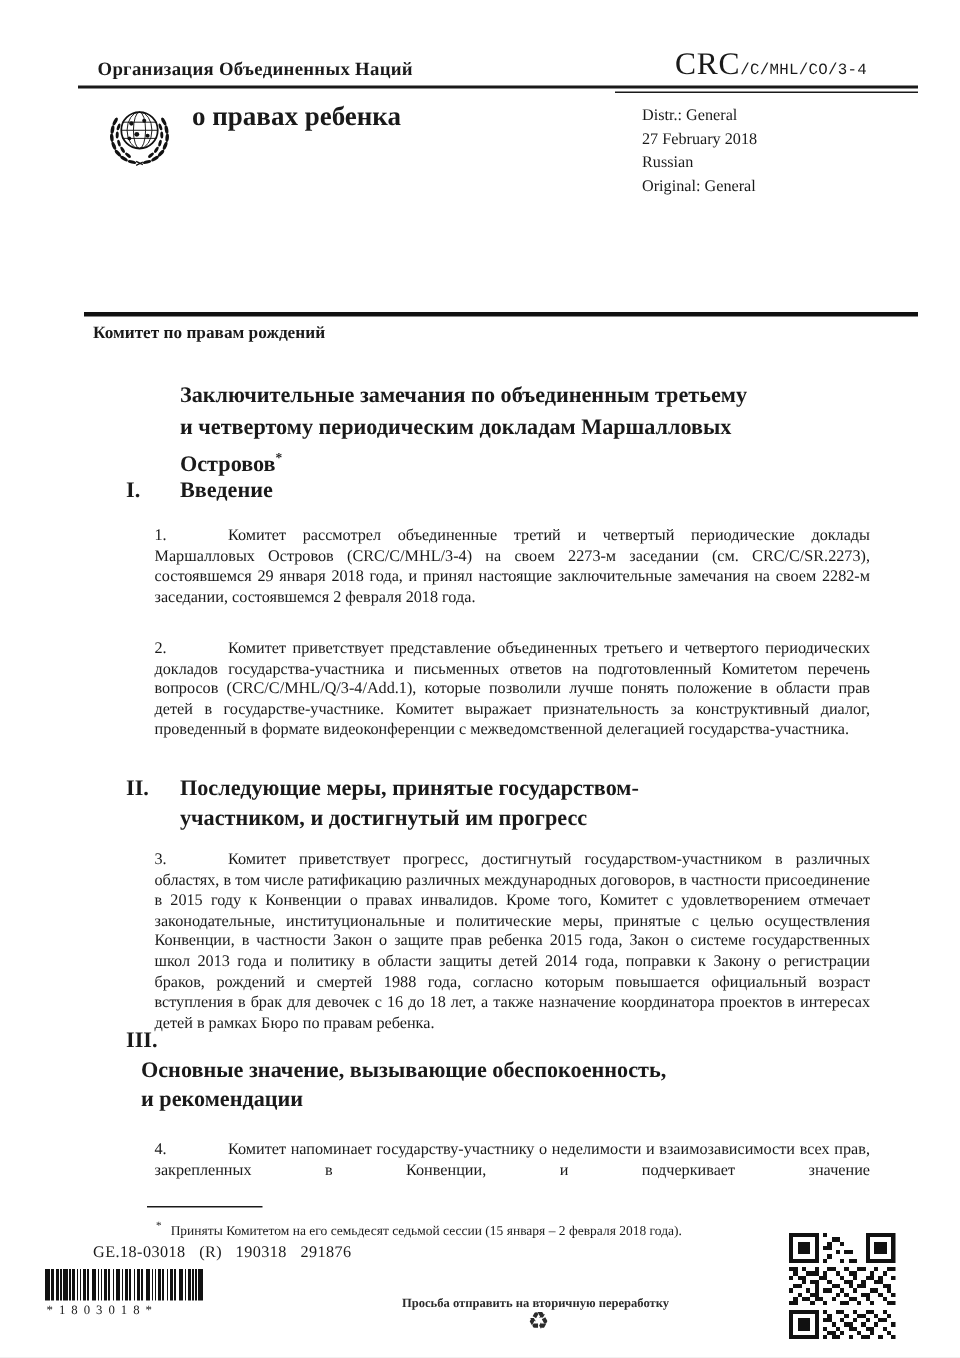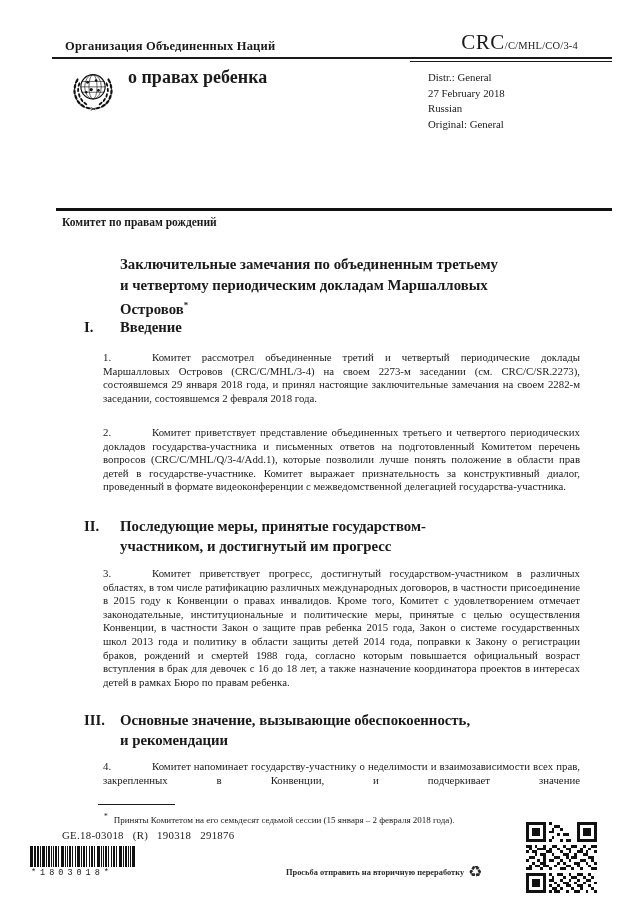--- a/index.html
+++ b/index.html
@@ -6,21 +6,21 @@
   #page{
     position:relative;width:640px;height:905px;background:#ffffff;
     font-family:"Liberation Serif","DejaVu Serif",serif;color:#1a1a1a;
     overflow:hidden;
   }
   .abs{position:absolute;}
   
   .org-name{left:65px;top:39px;font-size:12.5px;font-weight:bold;letter-spacing:.2px;}
   .doc-symbol{left:400px;top:30px;width:178px;text-align:right;white-space:nowrap;}
   .doc-symbol .big{font-size:21px;letter-spacing:.5px;}
-  .doc-symbol .small{font-size:10.5px;letter-spacing:.2px;}
+  .doc-symbol .small{font-size:10.5px;letter-spacing:.2px;font-family:Liberation Mono, monospace;}
   .rule-main{left:52px;top:57px;width:560px;height:1.5px;background:#1a1a1a;}
   .rule-symbol{left:410px;top:60.5px;width:202px;height:1.2px;background:#1a1a1a;}
   .emblem{left:66px;top:63px;width:54px;height:54px;}
   .masthead{left:128px;top:66px;font-size:18px;font-weight:bold;line-height:22px;}
   .masthead span{display:block;}
   .distr{left:428px;top:70px;font-size:10.8px;line-height:15.5px;}
   .distr span{display:block;}
   
   .rule-thick{left:56px;top:208px;width:556px;height:2.5px;background:#111;}
   .committee{left:62px;top:216px;font-size:11.5px;font-weight:bold;}
@@ -29,37 +29,37 @@
   .doc-title span{display:inline;}
   .doc-title .tline{display:block;}
   .doc-title sup{font-size:9px;}
   
   .heading{left:84px;display:flex;font-size:14.8px;font-weight:bold;line-height:19.5px;}
   .heading .rnum{display:inline-block;width:26px;text-align:left;flex:none;}
   .heading .htext{margin-left:10px;}
   .heading .htext span{display:block;}
   .h1{top:318px;}
   .h2{top:517px;}
-  .h3{top:711px;}
+  .h3{top:685px;flex-direction:column;}
   
   .para{left:103px;width:477px;font-size:10.8px;line-height:13.6px;text-align:justify;}
   .para .pnum{display:inline-block;width:49px;}
   .p1{top:351px;}
   .p2{top:426px;}
   .p3{top:567px;}
   .p4{top:760px;text-align-last:justify;}
   
   .fn-rule{left:98px;top:804px;width:77px;height:1px;background:#1a1a1a;}
   .footnote{left:104px;top:812px;width:474px;font-size:9px;}
   .footnote sup{font-size:7.5px;margin-right:6px;}
   
   .ge{left:62px;top:829px;font-size:10.8px;letter-spacing:.3px;word-spacing:6px;}
   .barcode{left:30px;top:846px;width:106px;height:21px;}
-  .barcode-label{left:31px;top:868px;font-family:Liberation Mono, monospace;font-size:8.5px;letter-spacing:4px;}
-  .recycle{left:286px;top:864px;display:flex;align-items:center;font-size:8.4px;font-weight:bold;color:#2b2b2b;white-space:nowrap;}
+  .barcode-label{left:31px;top:868px;font-family:Liberation Serif, serif;font-size:8.5px;letter-spacing:4px;}
+  .recycle{left:268px;top:864px;display:flex;align-items:center;font-size:8.4px;font-weight:bold;color:#2b2b2b;white-space:nowrap;flex-direction:column;}
   .recycle .glyph{font-family:"DejaVu Sans",sans-serif;font-size:16px;font-weight:normal;margin-left:4px;line-height:1;}
   .qr{left:526px;top:822px;width:71px;height:71px;}
   svg{display:block;}
 </style>
 </head>
 <body>
 
 <div id="page">
 
   <div class="abs org-name">Организация Объединенных Наций</div>

